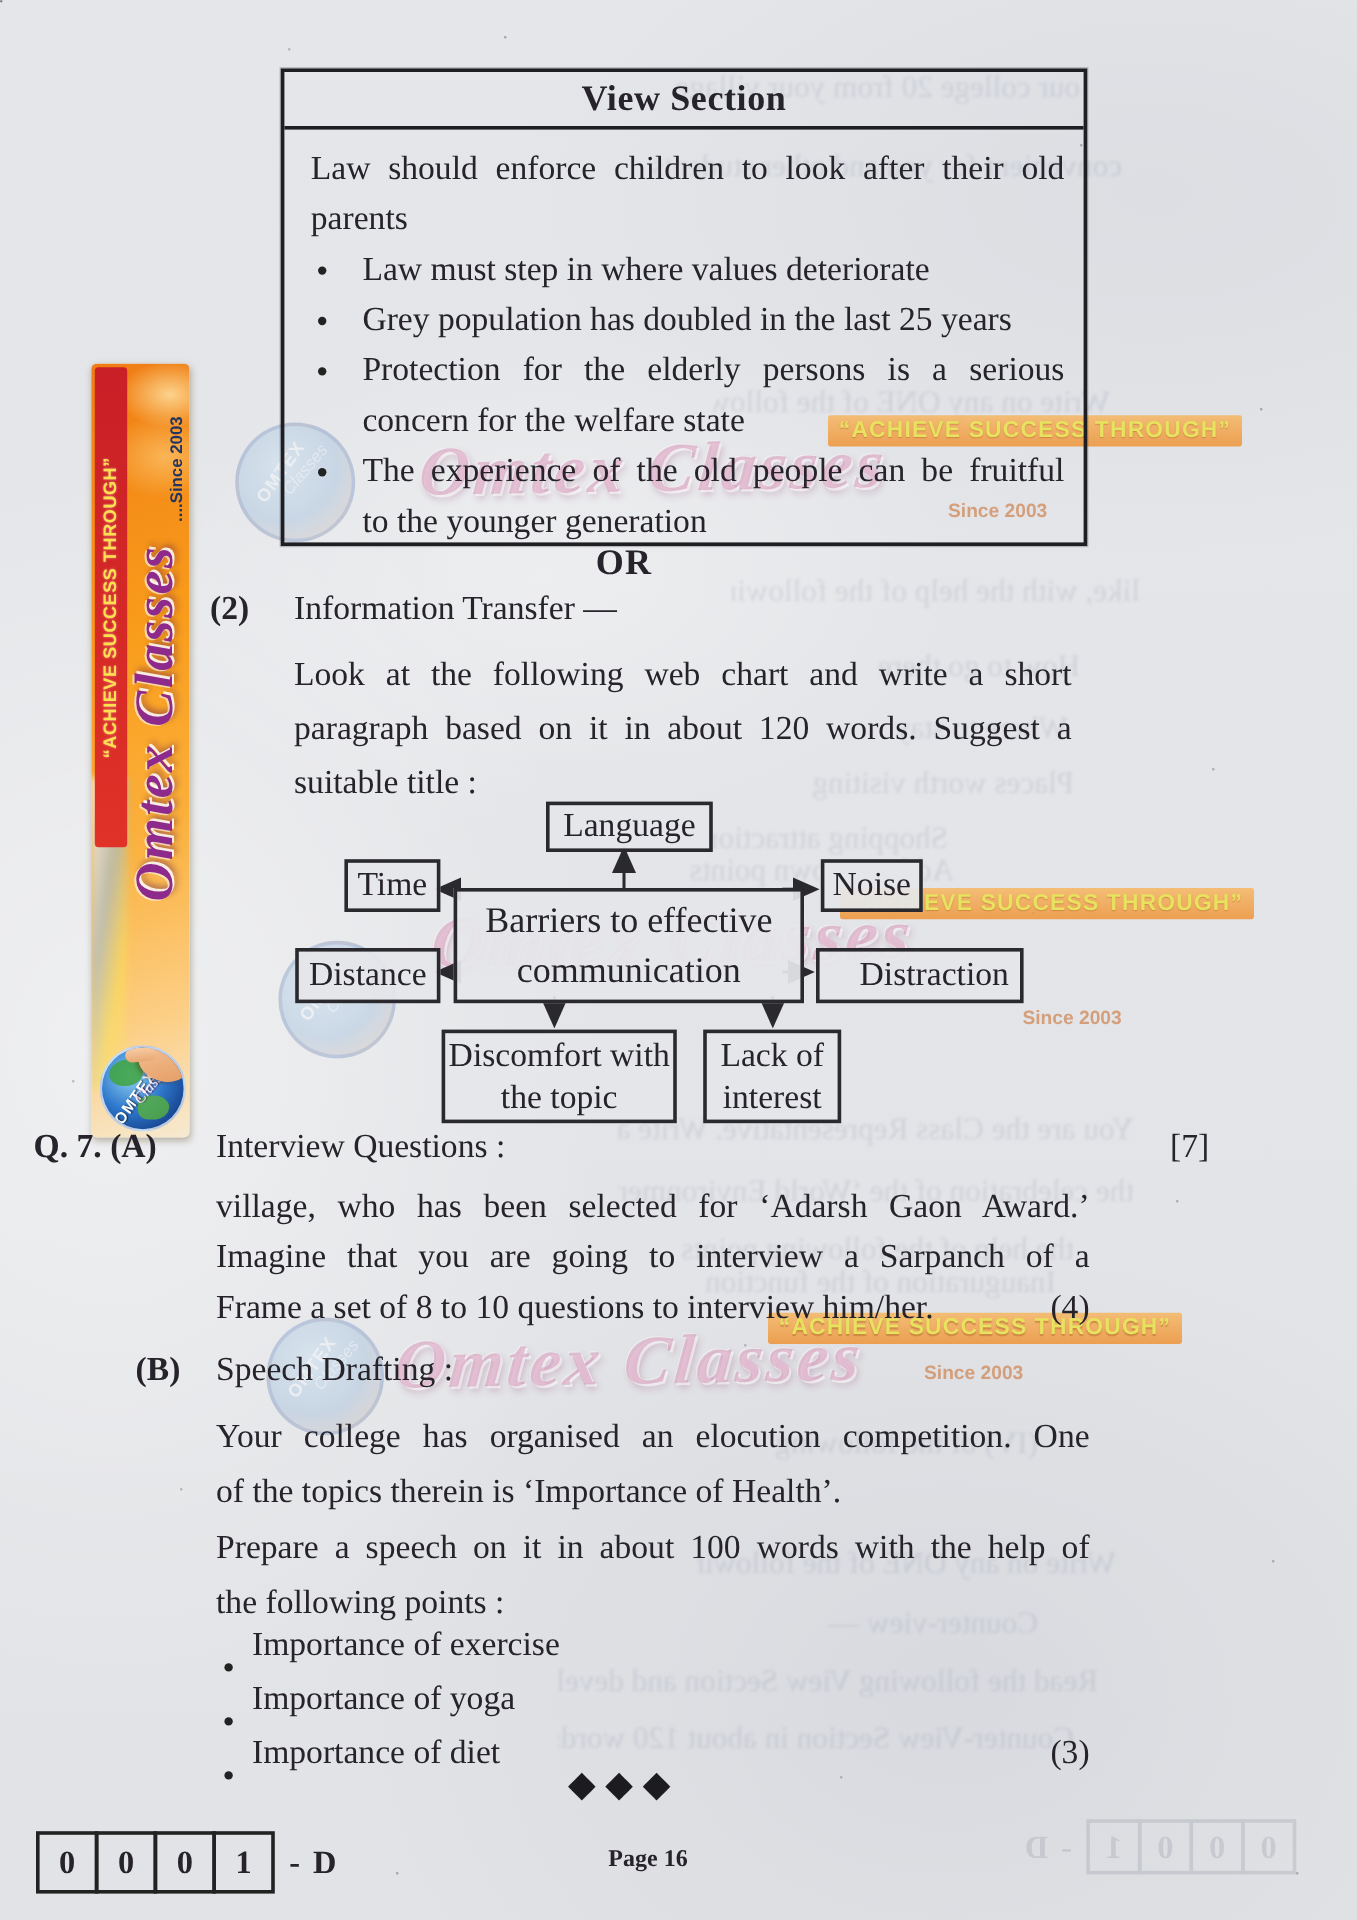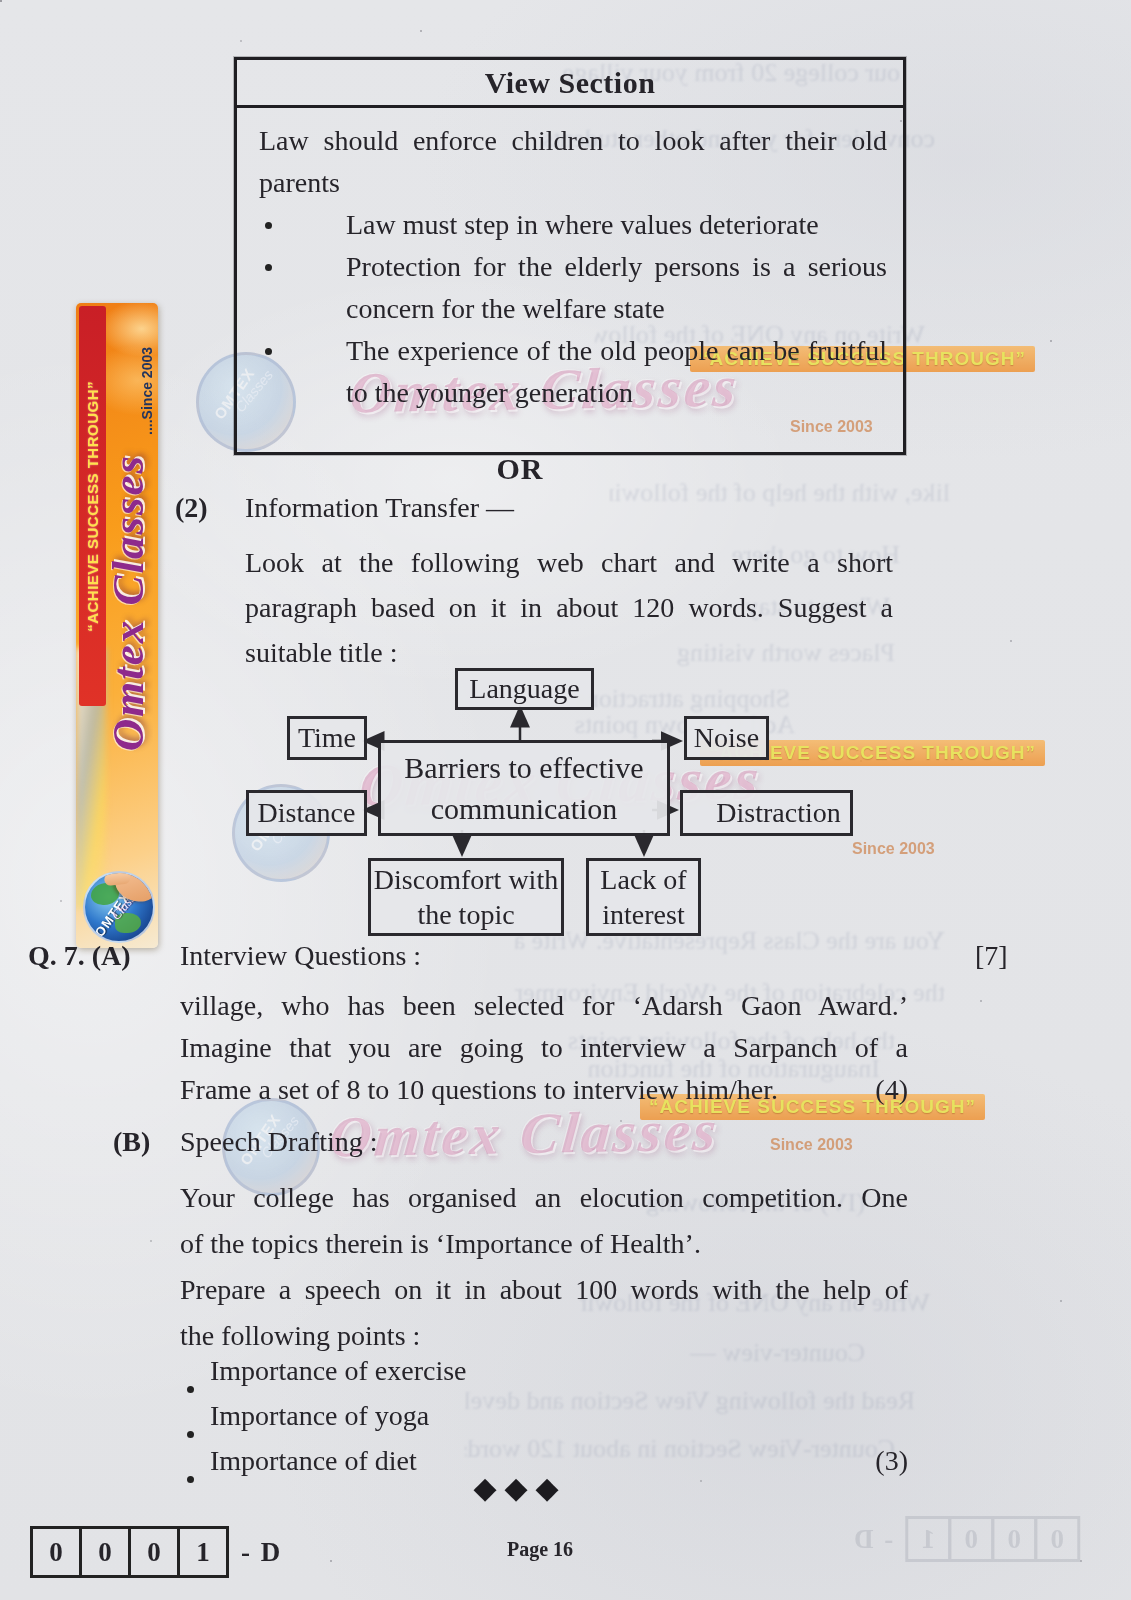--- a/index.html
+++ b/index.html
@@ -88,21 +88,21 @@
   .hand::after{content:"";position:absolute;left:-12px;top:10px;width:26px;height:12px;border-radius:8px;
     background:linear-gradient(#f8cda6,#e8a873);transform:rotate(-30deg);}
   
   .doc{position:absolute;left:0;top:0;width:100%;height:100%;font-size:28px;}
   .jl{text-align:justify;text-align-last:justify;}
   .view-box{position:absolute;left:234px;top:57px;width:666px;height:392px;border:3px solid #1f1e22;
     box-shadow:0 0 0 1px rgba(30,30,35,.25);}
   .vb-head{height:45px;border-bottom:3px solid #1f1e22;display:flex;align-items:center;justify-content:center;
     font-weight:bold;font-size:30px;letter-spacing:.5px;}
   .vb-body{padding:12px 16px 0 22px;line-height:42px;}
-  .vb-li{display:flex;gap:44px;}
+  .vb-li{display:flex;}
   .dot{width:7px;height:7px;border-radius:50%;background:#222;margin:18px 0 0 6px;flex:none;}
   .vb-li .txt{flex:1;margin-left:30px;}
   .or{position:absolute;left:380px;top:452px;width:280px;text-align:center;font-weight:bold;font-size:30px;letter-spacing:1px;}
   .q2-num{position:absolute;left:175px;top:492px;font-weight:bold;}
   .q2-title{position:absolute;left:245px;top:492px;}
   .q2-body{position:absolute;left:245px;top:540px;width:648px;line-height:45px;}
   
   .diagram{position:absolute;left:240px;top:660px;width:600px;height:270px;}
   .dbox{position:absolute;border:3px solid #2a292e;background:rgba(229,230,233,.93);
     display:flex;align-items:center;justify-content:center;text-align:center;line-height:36px;font-size:28px;}
@@ -222,20 +222,24 @@
   <div class="doc">
 
     <div class="view-box">
       <div class="vb-head">View Section</div>
       <div class="vb-body">
         <div class="jl">Law should enforce children to look after their old</div>
         <div>parents</div>
         <div class="vb-li">
           <span class="dot"></span>
           <span class="txt">Law must step in where values deteriorate</span>
+        </div>
+        <div class="vb-li">
+          <span class="dot"></span>
+          <span class="txt">Grey population has doubled in the last 25 years</span>
         </div>
         <div class="vb-li">
           <span class="dot"></span>
           <span class="txt">
             <span class="jl" style="display:block">Protection for the elderly persons is a serious</span>
             <span style="display:block">concern for the welfare state</span>
           </span>
         </div>
         <div class="vb-li">
           <span class="dot"></span>

